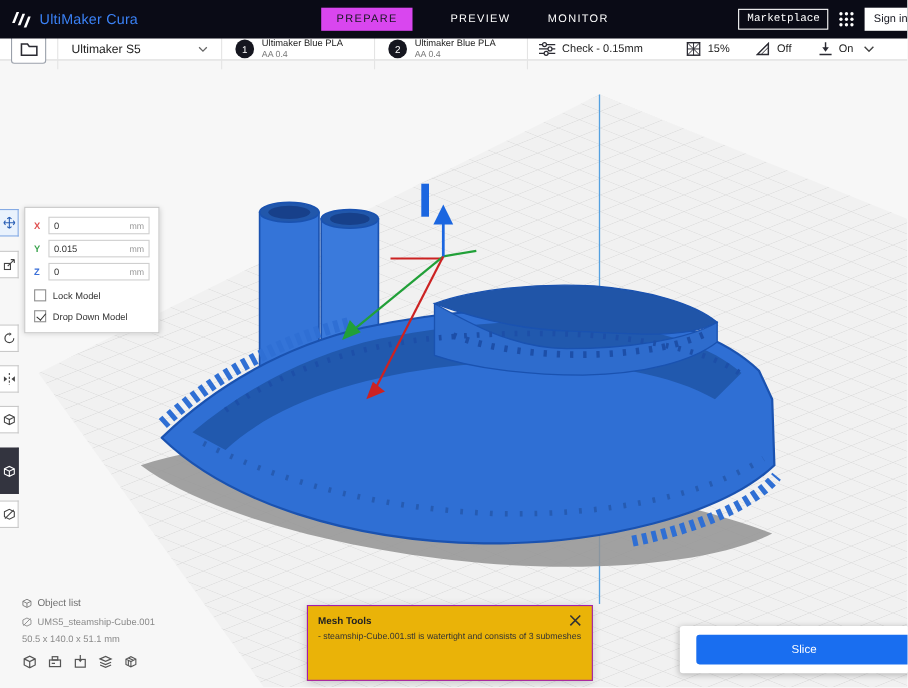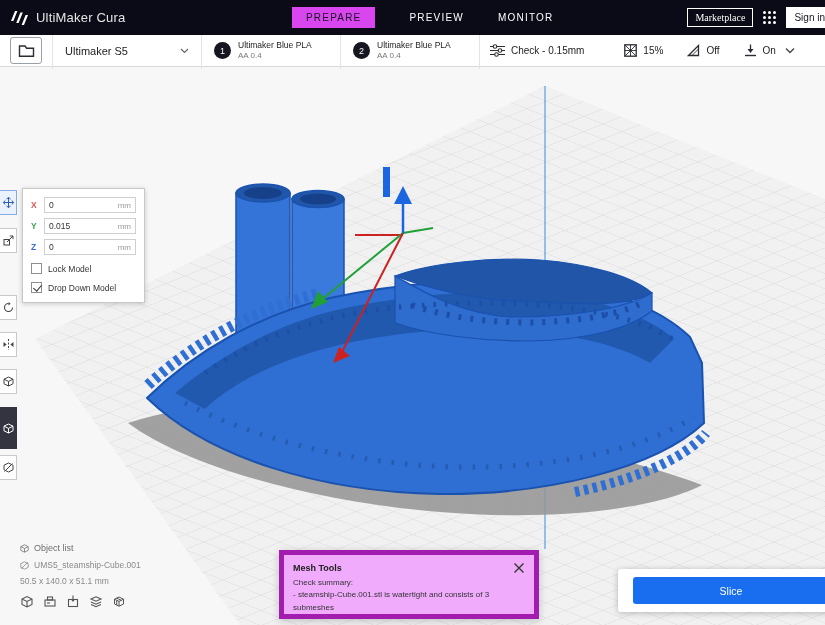--- a/index.html
+++ b/index.html
@@ -2,32 +2,32 @@
 <html><head>
 <meta charset="utf-8">
 <style>
   *{box-sizing:border-box;margin:0;padding:0}
   html,body{width:825px;height:625px}
   body{position:relative;overflow:hidden;font-family:"Liberation Sans",sans-serif;background:#f7f7f7}
 
   
   .header{position:absolute;top:0;left:0;width:825px;height:35px;background:#0a0b16;display:flex;align-items:center;z-index:40;overflow:hidden}
   .logo{margin:0 8px 0 10px;flex:0 0 auto}
-  .app-title{color:#e5e5e5;font-size:13px;letter-spacing:.2px}
+  .app-title{color:#3b82f6;font-size:13px;letter-spacing:.2px}
   .tabs{position:absolute;left:292px;top:0;height:35px;display:flex;align-items:center;gap:34px}
   .tab{color:#fff;font-size:10px;letter-spacing:1.2px;cursor:pointer}
   .tab.active{background:#d946ef;color:#15161f;padding:5px 14px}
   .header-right{position:absolute;right:0;top:0;height:35px;display:flex;align-items:center;gap:10px}
-  .marketplace-btn{border:1px solid #fff;background:transparent;color:#fff;font-size:10px;padding:3px 7px;font-family:Liberation Serif, serif}
+  .marketplace-btn{border:1px solid #fff;background:transparent;color:#fff;font-size:10px;padding:3px 7px;font-family:Liberation Mono, monospace}
   .apps-icon{display:grid;grid-template-columns:repeat(3,3px);grid-gap:2px}
   .apps-icon i{width:3px;height:3px;background:#fff;border-radius:50%}
   .signin-btn{background:#fff;border:none;color:#15161f;font-size:10px;padding:5px 8px;margin-right:-8px;white-space:nowrap;font-family:inherit}
 
   
-  .toolbar{position:absolute;top:35px;left:0;width:825px;height:32px;background:#fff;border-bottom:1px solid #d8d8d8;display:flex;align-items:center;z-index:35}
+  .toolbar{position:absolute;top:35px;left:0;width:825px;height:20px;background:#fff;border-bottom:1px solid #d8d8d8;display:flex;align-items:center;z-index:35}
   .open-btn{width:32px;height:27px;border:1px solid #9aa0aa;border-radius:3px;margin:0 10px;display:flex;align-items:center;justify-content:center;background:#fff}
   .vdiv{width:1px;height:36px;background:#e4e4e4;flex:0 0 auto}
   .printer-select{width:148px;height:100%;display:flex;align-items:center;justify-content:space-between;padding:0 12px;font-size:11px;color:#222;cursor:pointer}
   .extruder{display:flex;align-items:center;gap:7px;padding:0 12px;height:100%;width:138px;cursor:pointer}
   .ext-num{width:17px;height:17px;border-radius:50%;background:#15161f;color:#fff;font-size:9px;display:flex;align-items:center;justify-content:center;flex:0 0 auto}
   .ext-mat{font-size:8.5px;color:#222;line-height:1.3}
   .ext-noz{font-size:8px;color:#777;line-height:1.3}
   .print-settings{display:flex;align-items:center;gap:6px;height:100%;padding:0 10px;flex:1;cursor:pointer}
   .ps-text{font-size:10px;color:#222}
   .ml-a{margin-left:34px}.ml-b{margin-left:18px}
@@ -55,21 +55,21 @@
 
   
   .objlist{position:absolute;left:20px;top:543px;z-index:15;color:#6f6f6f}
   .objlist-title{display:flex;gap:5px;align-items:center;font-size:9px;cursor:pointer}
   .objlist-item{display:flex;gap:5px;align-items:flex-end;font-size:8.5px;margin-top:7px;color:#8a8a8a;cursor:pointer}
   .objlist-dims{font-size:8.5px;margin-top:6px;color:#8a8a8a}
   .objlist-icons{display:flex;gap:9px;margin-top:9px}
   .mini-btn{background:none;border:none;padding:0;cursor:pointer;line-height:0}
 
   
-  .mesh-dialog{position:absolute;left:279px;top:550px;width:260px;height:69px;background:#f0abfc;border:5px solid #a21caf;box-shadow:0 2px 8px rgba(0,0,0,.2);z-index:25}
+  .mesh-dialog{position:absolute;left:279px;top:550px;width:260px;height:69px;background:#eab308;border:1px solid #a21caf;box-shadow:0 2px 8px rgba(0,0,0,.2);z-index:25}
   .mesh-head{display:flex;align-items:center;justify-content:space-between;padding:7px 9px 2px}
   .mesh-title{font-size:9px;font-weight:bold;color:#222}
   .mesh-close{cursor:pointer}
   .mesh-body{padding:1px 9px 6px;font-size:8px;color:#333;line-height:1.55}
 
   
   .slice-panel{position:absolute;left:618px;top:569px;width:226px;height:43px;background:#fff;border-radius:3px;box-shadow:0 1px 6px rgba(0,0,0,.25);z-index:25;display:flex;align-items:center;justify-content:center}
   .slice-btn{width:196px;height:27px;background:#196ef0;border:none;border-radius:3px;color:#fff;font-size:10.5px;font-family:inherit;cursor:pointer}
 </style>
 </head>
@@ -350,20 +350,19 @@
 </div>
 
 <div class="mesh-dialog">
   <div class="mesh-head">
     <span class="mesh-title">Mesh Tools</span>
     <svg class="mesh-close" width="12" height="12" viewBox="0 0 12 12">
         <path d="M1.5,1.5 L10.5,10.5 M10.5,1.5 L1.5,10.5" stroke="#333" stroke-width="1.4"></path>
       </svg>
   </div>
   <div class="mesh-body">
-    <div>Check summary:</div>
     <div>- steamship-Cube.001.stl is watertight and consists of 3 submeshes</div>
   </div>
 </div>
 
 <div class="slice-panel">
   <button class="slice-btn">Slice</button>
 </div>
 
 </body></html>

